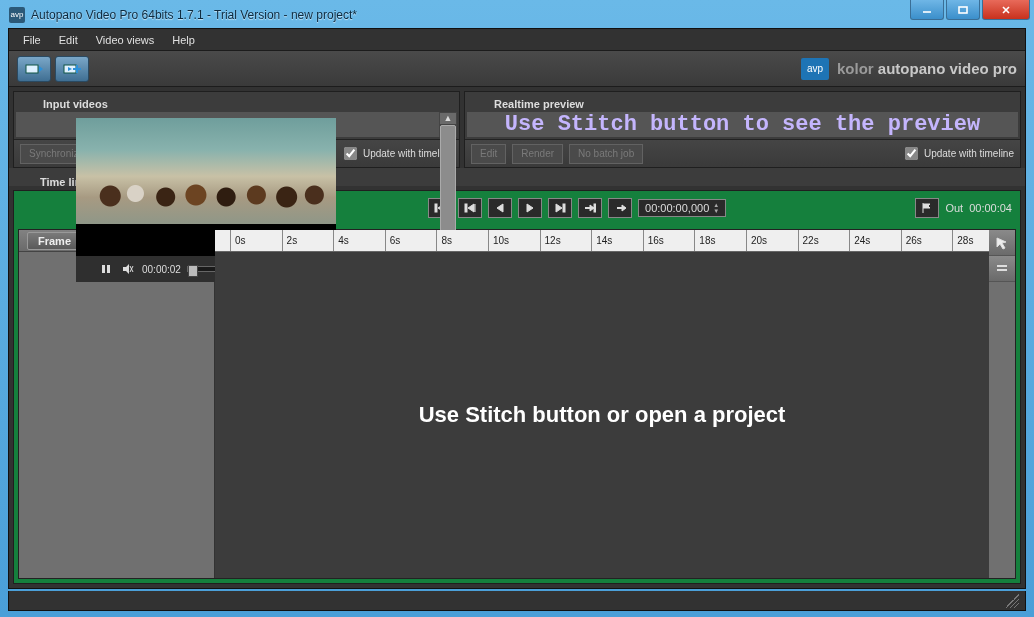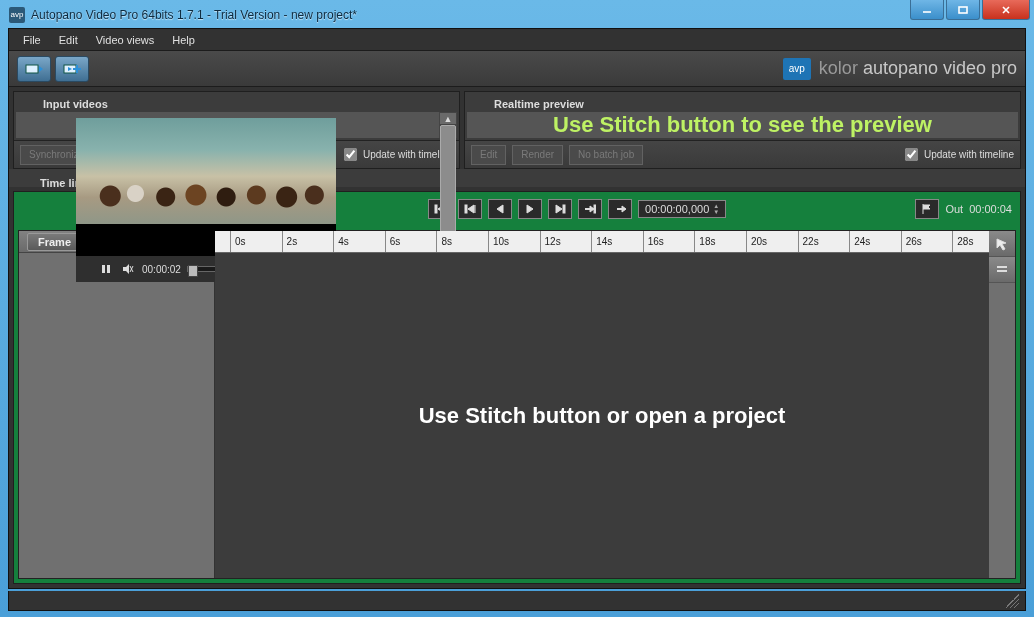--- a/index.html
+++ b/index.html
@@ -19,21 +19,21 @@
   
   .app { position:absolute; top:28px; left:8px; right:8px; bottom:28px; background:#323232; border:1px solid #111; display:flex; flex-direction:column; }
   .menubar { height:22px; background:#323232; display:flex; align-items:center; gap:2px; padding:0 6px; border-bottom:1px solid #1c1c1c; }
   .menubar span { color:#e0e0e0; font-size:11px; padding:10px 8px; cursor:default; }
 
   .toolbar { height:36px; background:linear-gradient(#4a4a4a,#3a3a3a); display:flex; align-items:center; padding:0 8px; border-bottom:1px solid #1c1c1c; }
   .tool-btn { width:34px; height:26px; background:linear-gradient(#7aa7c8,#3f6f93); border:1px solid #2a4a62; border-radius:3px; margin-right:4px; display:flex; align-items:center; justify-content:center; }
   .tool-btn svg { width:18px; height:14px; }
   .brand { margin-left:auto; display:flex; align-items:center; gap:8px; }
   .brand-badge { width:28px; height:22px; background:#1e74b5; display:flex; align-items:center; justify-content:center; font:10px/1 sans-serif; color:#fff; border-radius:2px; }
-  .brand-text { color:#c8c8c8; font-size:18px; font-weight:normal; }
+  .brand-text { color:#c8c8c8; font-size:15px; font-weight:bold; }
   .brand-text .light { color:#9a9a9a; }
 
   .panels { display:flex; padding:4px 4px 0 4px; gap:4px; }
   .panel { background:#3c3c3c; border:1px solid #1f1f1f; flex:1; display:flex; flex-direction:column; }
   .panel-left { flex:0 0 447px; }
   .panel-header { height:18px; background:#3c3c3c; padding:2px 6px; }
   .panel-header span { color:#ddd; font-size:11px; font-weight:bold;padding-left:23px; }
   .panel-body { flex:1; background:#555; margin:2px; position:relative; }
 
   
@@ -66,21 +66,21 @@
 
   .panel-footer { height:28px; background:linear-gradient(#454545,#3a3a3a); display:flex; align-items:center; padding:0 6px; gap:6px; border-top:1px solid #222; }
   .btn { height:20px; padding:0 8px; background:#4a4a4a; border:1px solid #626262; color:#aaa; font-size:10px; display:flex; align-items:center; cursor:default; }
   .btn.disabled { color:#7a7a7a; }
   .btn .caret { margin-left:6px; font-size:8px; }
   .chk { margin-left:auto; display:flex; align-items:center; gap:6px; color:#ddd; font-size:10px; }
   .chk input { accent-color:#888; }
 
   
   .preview-body { display:flex; align-items:center; justify-content:center; }
-  .preview-body .msg { color:#bef264; font-size:22px; font-weight:bold; }
+  .preview-body .msg { color:#c4b5fd; font-size:22px; font-weight:bold;font-family:Liberation Mono, monospace; }
 
   
   .timeline-panel { margin:4px; background:#15803d; border:1px solid #1f1f1f; flex:1; display:flex; flex-direction:column; min-height:0; }
   .tl-ctrl { height:34px; display:flex; align-items:center; gap:6px; padding:0 8px; color:#ddd; font-size:11px; }
   .tl-spacer1 { width:190px; }
   .tl-btn { width:24px; height:20px; background:#2a2a2a; border:1px solid #888; display:flex; align-items:center; justify-content:center; }
   .tl-btn svg { width:12px; height:10px; fill:#ddd; stroke:#ddd; }
   .tc-box { background:#2a2a2a; border:1px solid #888; padding:2px 6px; color:#ddd; font-size:11px; display:flex; align-items:center; gap:4px; }
   .tc-spin { display:flex; flex-direction:column; }
   .tc-spin span { font-size:6px; line-height:6px; color:#aaa; }

